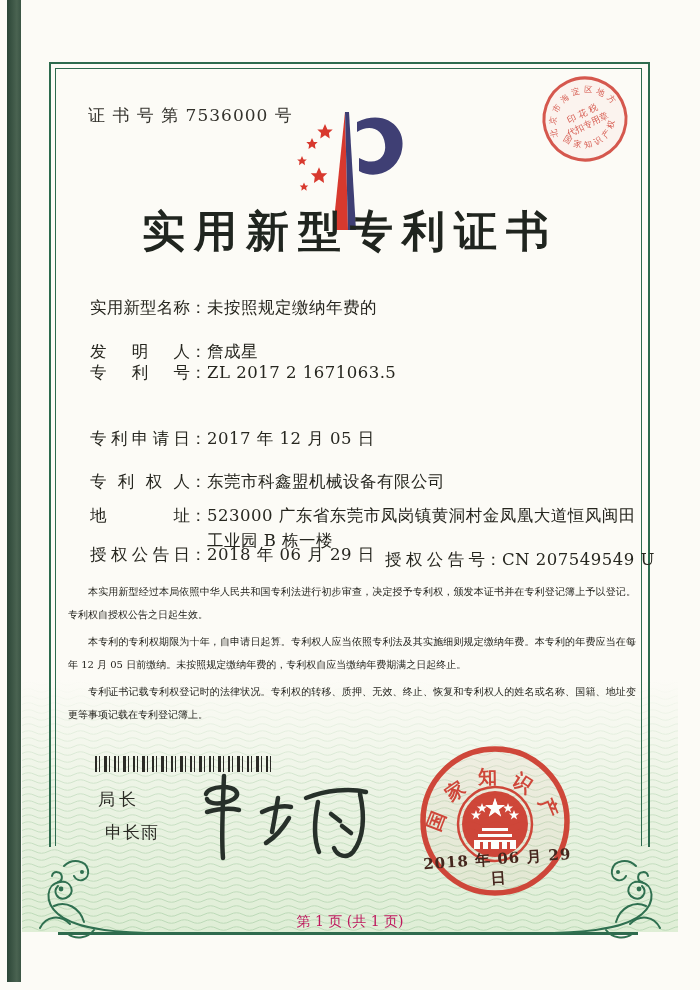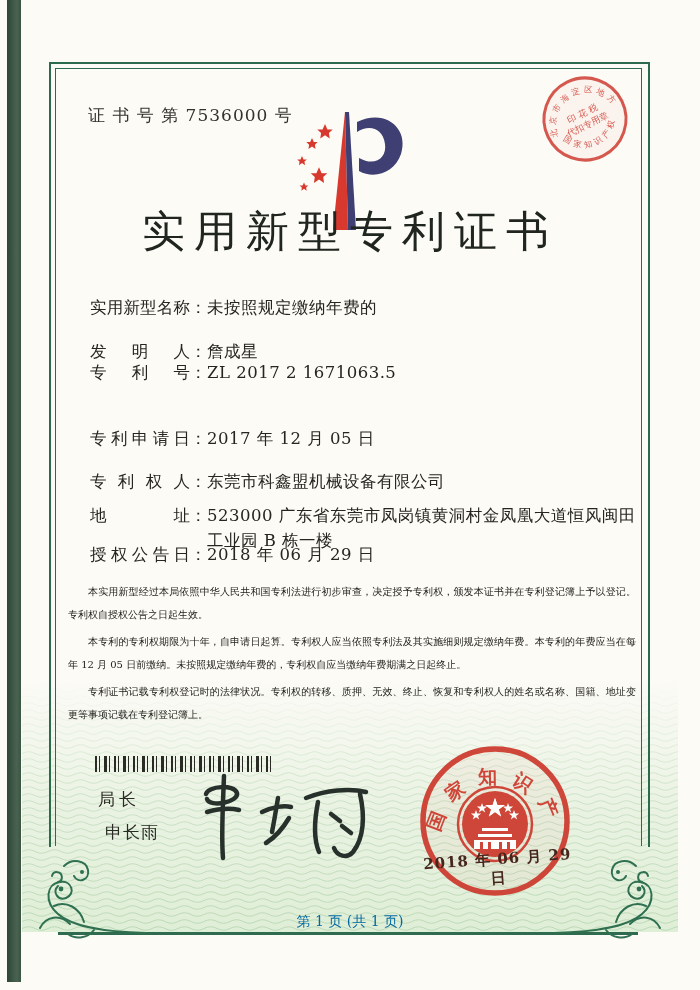--- a/index.html
+++ b/index.html
@@ -14,40 +14,40 @@
   .bottom-rule{position:absolute;left:58px;top:932px;width:580px;height:3px;background:#2f6b4e;}
   .guilloche{position:absolute;left:22px;top:680px;width:656px;height:252px;}
   .flourish{position:absolute;width:118px;height:108px;}
   .flourish.left{left:30px;top:838px;}
   .flourish.right{left:552px;top:838px;transform:scaleX(-1);}
   .cert-number{position:absolute;left:88px;top:104px;font-size:17px;letter-spacing:1px;color:#33322c;}
   .logo{position:absolute;left:281px;top:108px;width:140px;height:128px;}
   .tax-stamp{position:absolute;left:536px;top:70px;width:98px;height:98px;
              transform:rotate(-26deg);opacity:.88;}
   .title{position:absolute;left:0;top:203px;width:100%;text-align:center;font-size:43px;
-         font-weight:400;letter-spacing:9px;color:#20251f;margin:0;}
+         font-weight:700;letter-spacing:9px;color:#20251f;margin:0;}
   .frow{position:absolute;left:90px;font-size:16.5px;color:#26261f;white-space:nowrap;}
   .flabel{display:inline-block;width:100px;text-align:justify;text-align-last:justify;vertical-align:top;}
   .fcolon{display:inline-block;width:17px;}
   .fvalue{letter-spacing:.5px;}
   .addr2{position:absolute;left:207px;top:530px;font-size:16.5px;letter-spacing:.5px;}
   .grant-no{position:absolute;left:385px;top:549px;font-size:16.5px;white-space:nowrap;}
   .paras{position:absolute;left:68px;top:580px;width:568px;font-size:10px;line-height:23px;
          color:#24241e;text-align:justify;}
   .paras p{margin:0 0 4px 0;text-indent:2em;}
   .barcode{position:absolute;left:95px;top:756px;width:180px;height:16px;
     background:repeating-linear-gradient(90deg,#2b2b26 0 2px,transparent 2px 4px,#2b2b26 4px 5px,
       transparent 5px 9px,#2b2b26 9px 12px,transparent 12px 14px,#2b2b26 14px 15px,transparent 15px 19px);}
   .director-title{position:absolute;left:98px;top:788px;font-size:17px;letter-spacing:4px;color:#2b2b25;}
   .director-name{position:absolute;left:98px;top:821px;font-size:17px;letter-spacing:1px;color:#2b2b25;margin-left:7px;}
   .signature{position:absolute;left:190px;top:760px;width:190px;height:105px;}
   .seal{position:absolute;left:414px;top:740px;width:162px;height:162px;opacity:.93;}
   .seal-date{position:absolute;left:416px;top:850px;width:164px;text-align:center;font-size:15px;
              font-weight:bold;color:#45261d;transform:rotate(-4deg);letter-spacing:1px;}
-  .page-footer{position:absolute;left:0;top:913px;width:100%;text-align:center;font-size:14px;color:#0369a1;}
+  .page-footer{position:absolute;left:0;top:913px;width:100%;text-align:center;font-size:14px;color:#be185d;}
 </style>
 </head>
 <body>
 
 <div class="photo">
 
   <div class="spine"></div>
 
   <svg class="guilloche" viewBox="0 0 656 252" preserveAspectRatio="none">
     <defs>
@@ -149,20 +149,23 @@
   </div>
   <div class="frow" style="top:471px">
     <span class="flabel">专利权人</span><span class="fcolon">：</span><span class="fvalue">东莞市科鑫盟机械设备有限公司</span>
   </div>
   <div class="frow" style="top:505px">
     <span class="flabel">地址</span><span class="fcolon">：</span><span class="fvalue">523000 广东省东莞市凤岗镇黄洞村金凤凰大道恒风闽田</span>
   </div>
   <div class="addr2">工业园 B 栋一楼</div>
   <div class="frow" style="top:544px">
     <span class="flabel">授权公告日</span><span class="fcolon">：</span><span class="fvalue">2018 年 06 月 29 日</span>
+  </div>
+  <div class="grant-no">
+    <span class="flabel">授权公告号</span><span class="fcolon">：</span><span class="fvalue">CN 207549549 U</span>
   </div>
 
   <div class="paras">
     <p>本实用新型经过本局依照中华人民共和国专利法进行初步审查，决定授予专利权，颁发本证书并在专利登记簿上予以登记。专利权自授权公告之日起生效。</p>
     <p>本专利的专利权期限为十年，自申请日起算。专利权人应当依照专利法及其实施细则规定缴纳年费。本专利的年费应当在每年 12 月 05 日前缴纳。未按照规定缴纳年费的，专利权自应当缴纳年费期满之日起终止。</p>
     <p>专利证书记载专利权登记时的法律状况。专利权的转移、质押、无效、终止、恢复和专利权人的姓名或名称、国籍、地址变更等事项记载在专利登记簿上。</p>
   </div>
 
   <div class="barcode"></div>
 

